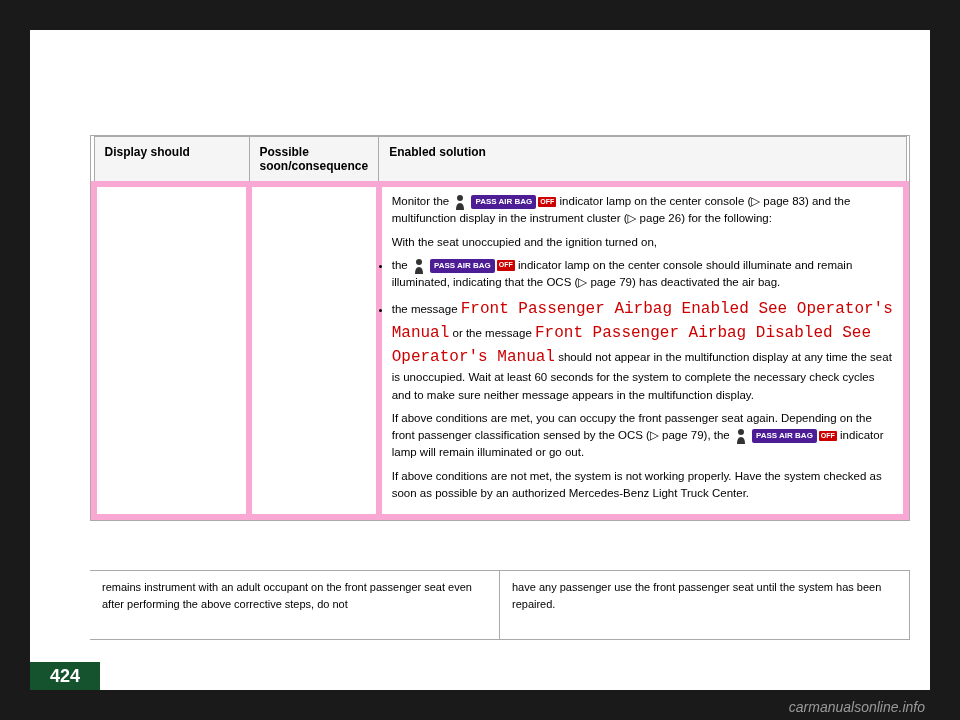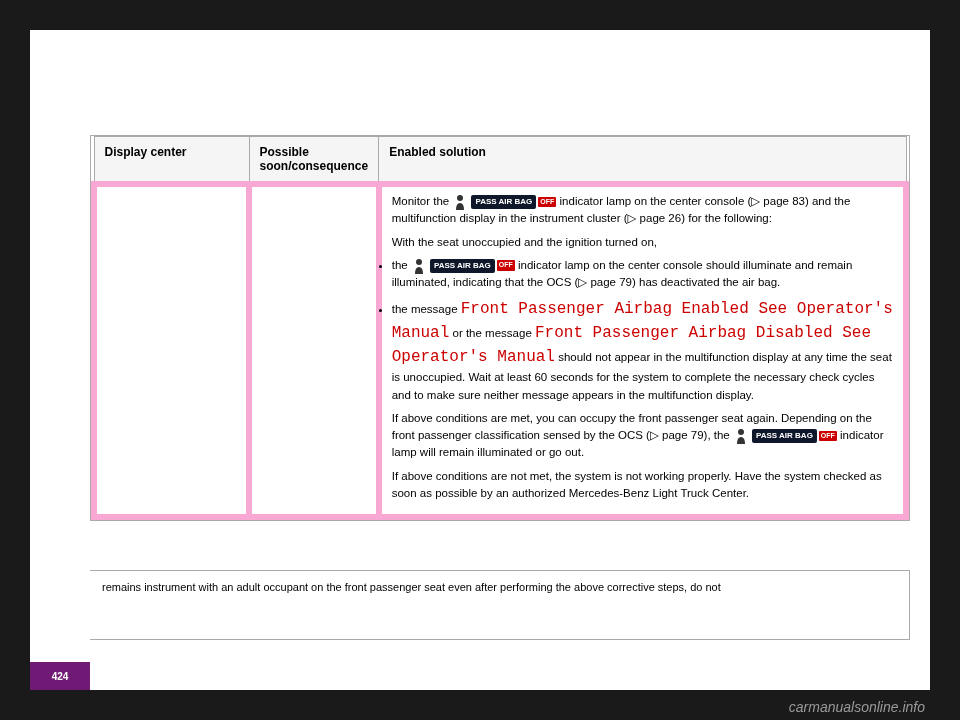--- a/index.html
+++ b/index.html
@@ -175,44 +175,44 @@
     .continuation-text {
       font-size: 11px;
       line-height: 1.5;
     }
 
     
     .page-number {
       position: absolute;
       bottom: 30px;
       left: 30px;
-      width: 60px;
+      width: 70px;
       height: 28px;
-      background: #701a75;
+      background: #14532d;
       color: #ffffff;
       font-weight: bold;
-      font-size: 10px;
+      font-size: 18px;
       display: flex;
       align-items: center;
       justify-content: center;
     }
 
     
     .watermark {
       position: absolute;
       bottom: 5px;
       right: 35px;
       font-size: 14px;
       color: #999;
       font-style: italic;
     }
 
     .small-icon {
       display: inline-block;
-      background: #0f172a;
+      background: #4c1d95;
       color: white;
       font-size: 8px;
       padding: 1px 4px;
       border-radius: 2px;
       vertical-align: middle;
       font-weight: bold;
     }
 
     .off-badge {
       display: inline-block;
@@ -241,21 +241,21 @@
 </div>
 
 <div class="page-bg"></div>
 
 <div class="main-content">
 
   <div class="table-container">
     <table>
       <thead>
         <tr>
-          <th class="col-display">Display center</th>
+          <th class="col-display">Display should</th>
           <th class="col-possible">Possible soon/consequence</th>
           <th class="col-solution">Enabled solution</th>
         </tr>
       </thead>
       <tbody>
         <tr>
           <td class="col-display"></td>
           <td class="col-possible"></td>
           <td class="col-solution">
             <div class="solution-text">
@@ -306,19 +306,22 @@
           </td>
         </tr>
       </tbody>
     </table>
   </div>
 
   <div class="warning-section">
     <div class="continuation-box">
       <p class="continuation-text">remains instrument with an adult occupant on the front passenger seat even after performing the above corrective steps, do not</p>
     </div>
+    <div class="continuation-box2">
+      <p class="continuation-text">have any passenger use the front passenger seat until the system has been repaired.</p>
+    </div>
   </div>
 
 </div>
 
 <div class="page-number">424</div>
 
 <div class="watermark">carmanualsonline.info</div>
 
 </body></html>

